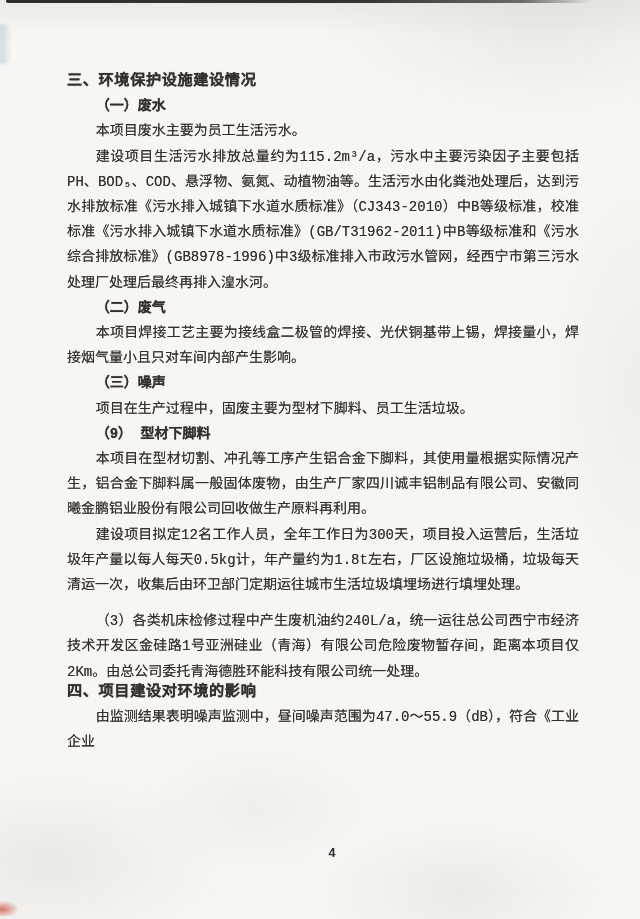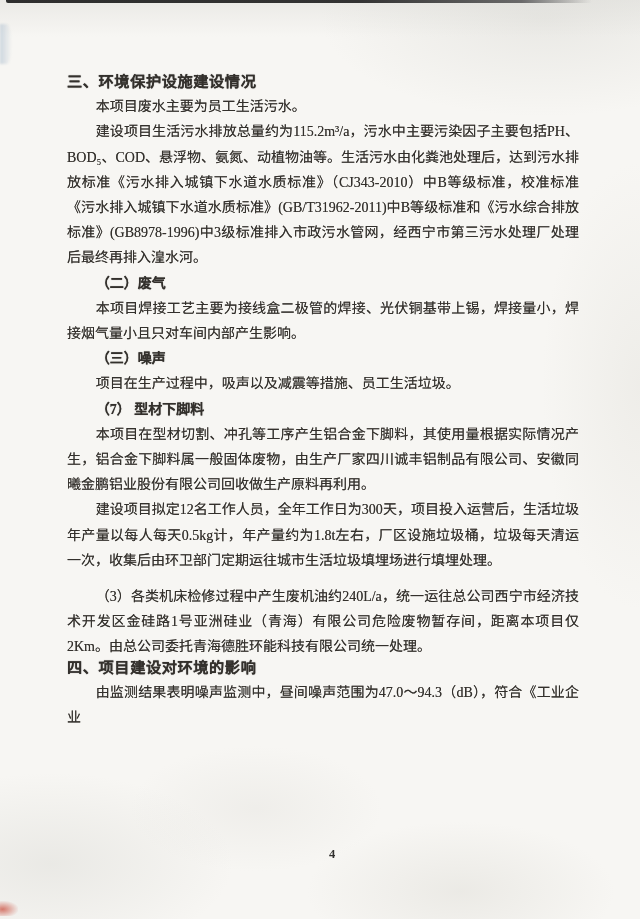--- a/index.html
+++ b/index.html
@@ -12,21 +12,21 @@
     margin: 0 auto;
     overflow: hidden;
     background-color: #f7f6f3;
     background-image:
       linear-gradient(180deg, rgba(205,205,200,0.30) 0%, rgba(255,255,255,0) 4%),
       radial-gradient(ellipse 320px 140px at 85% 2%, rgba(198,198,192,0.28), transparent 70%),
       radial-gradient(ellipse 260px 130px at 8% 94%, rgba(203,203,197,0.30), transparent 70%),
       radial-gradient(ellipse 220px 100px at 72% 97%, rgba(208,206,198,0.30), transparent 70%),
       radial-gradient(ellipse 140px 320px at 100% 42%, rgba(212,210,202,0.25), transparent 70%),
       radial-gradient(ellipse 180px 90px at 40% 88%, rgba(210,208,202,0.22), transparent 70%);
-    font-family: Liberation Serif, serif;
+    font-family: Liberation Mono, monospace;
     color: #33302c;
   }
 
   
   .scan-top-edge-line {
     position: absolute; top: 0; left: 6px; width: 586px; height: 3px;
     background: linear-gradient(90deg, #2e2e2e 0%, #333 60%, #6a6a6a 88%, rgba(120,120,120,0) 100%);
     border-radius: 0 0 2px 2px;
   }
   .scan-left-smudge {
@@ -79,29 +79,30 @@
 <body>
 
 <div class="page">
 
   <div class="scan-top-edge-line"></div>
   <div class="scan-left-smudge"></div>
   <div class="scan-corner-mark"></div>
 
   <div class="content">
     <p class="heading">三、环境保护设施建设情况</p>
+    <p class="subheading indent">（一）废水</p>
     <p class="indent">本项目废水主要为员工生活污水。</p>
     <p class="indent">建设项目生活污水排放总量约为115.2m³/a，污水中主要污染因子主要包括PH、BOD₅、COD、悬浮物、氨氮、动植物油等。生活污水由化粪池处理后，达到污水排放标准《污水排入城镇下水道水质标准》（CJ343-2010）中B等级标准，校准标准《污水排入城镇下水道水质标准》(GB/T31962-2011)中B等级标准和《污水综合排放标准》(GB8978-1996)中3级标准排入市政污水管网，经西宁市第三污水处理厂处理后最终再排入湟水河。</p>
     <p class="subheading indent">（二）废气</p>
     <p class="indent">本项目焊接工艺主要为接线盒二极管的焊接、光伏铜基带上锡，焊接量小，焊接烟气量小且只对车间内部产生影响。</p>
     <p class="subheading indent">（三）噪声</p>
-    <p class="indent">项目在生产过程中，吸声以及减震等措施、员工生活垃圾。</p>
-    <p class="subheading indent">（7） 型材下脚料</p>
+    <p class="indent">项目在生产过程中，固废主要为型材下脚料、员工生活垃圾。</p>
+    <p class="subheading indent">（9） 型材下脚料</p>
     <p class="indent">本项目在型材切割、冲孔等工序产生铝合金下脚料，其使用量根据实际情况产生，铝合金下脚料属一般固体废物，由生产厂家四川诚丰铝制品有限公司、安徽同曦金鹏铝业股份有限公司回收做生产原料再利用。</p>
     <p class="indent">建设项目拟定12名工作人员，全年工作日为300天，项目投入运营后，生活垃圾年产量以每人每天0.5kg计，年产量约为1.8t左右，厂区设施垃圾桶，垃圾每天清运一次，收集后由环卫部门定期运往城市生活垃圾填埋场进行填埋处理。</p>
     <p class="indent gap-before">（3）各类机床检修过程中产生废机油约240L/a，统一运往总公司西宁市经济技术开发区金硅路1号亚洲硅业（青海）有限公司危险废物暂存间，距离本项目仅2Km。由总公司委托青海德胜环能科技有限公司统一处理。</p>
     <p class="heading tight-before">四、项目建设对环境的影响</p>
-    <p class="indent">由监测结果表明噪声监测中，昼间噪声范围为47.0～94.3（dB），符合《工业企业</p>
+    <p class="indent">由监测结果表明噪声监测中，昼间噪声范围为47.0～55.9（dB），符合《工业企业</p>
   </div>
 
   <div class="page-number">4</div>
 
 </div>
 
 </body></html>

